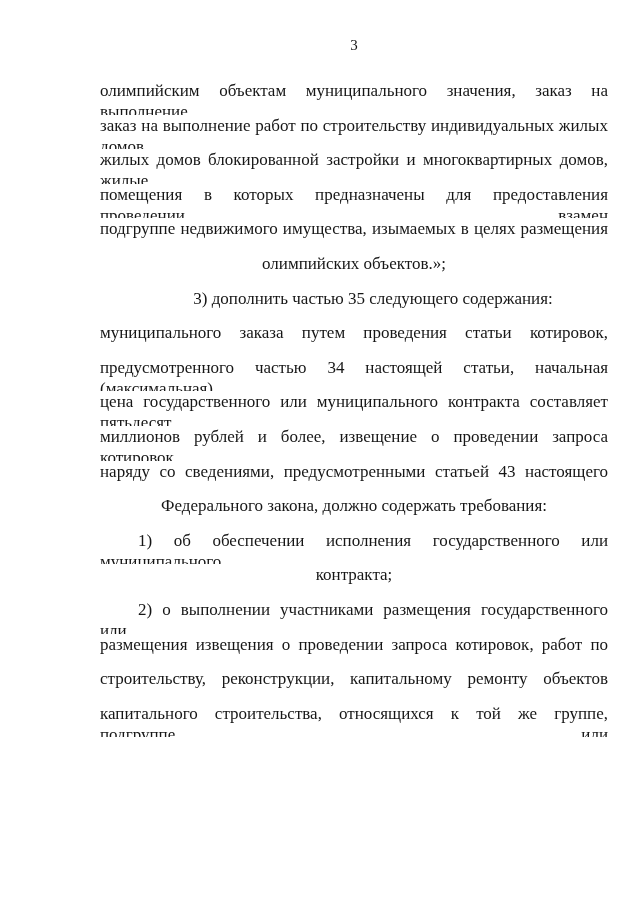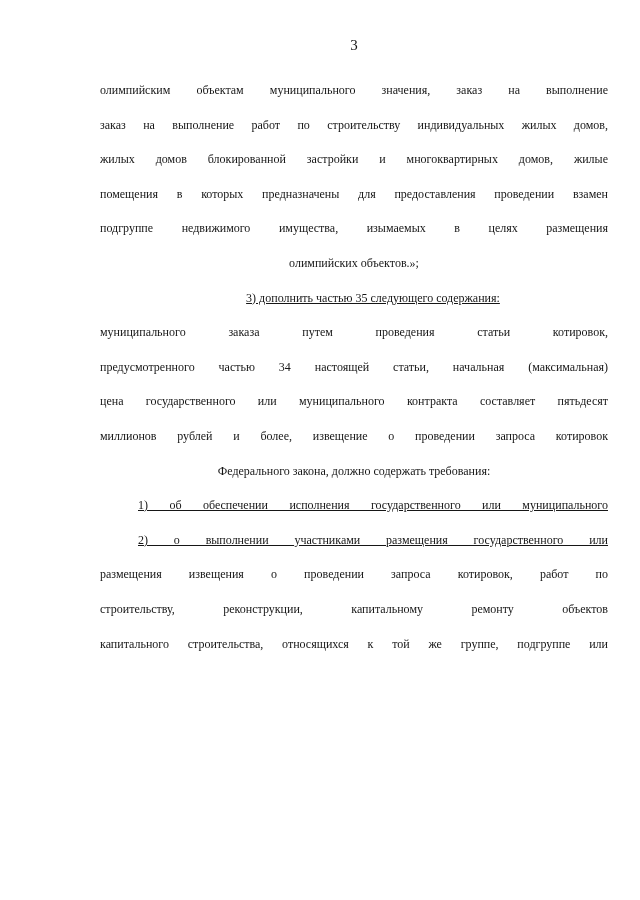--- a/index.html
+++ b/index.html
@@ -24,21 +24,21 @@
   .page-number {
     margin: 36px 32px 0 100px;
     width: 508px;
     text-align: center;
     font-size: 15px;
     line-height: 18px;
   }
   .doc-body {
     margin: 26px 32px 0 100px;
     width: 508px;
-    font-size: 12px;
+    font-size: 17px;
   }
   .line {
     height: 34.6px;
     line-height: 21px;
     overflow: hidden;
     white-space: normal;
     text-align: center;
   }
   
   .line.just {
@@ -46,40 +46,41 @@
     text-justify: inter-word;
   }
   .line.just::after {
     content: "";
     display: inline-block;
     width: 100%;
     height: 0;
   }
   .line.ind {
     text-indent: 38px;
-    text-decoration: underline;
   }
 </style>
 </head>
 <body>
 
 <div class="page">
   <div class="page-number">3</div>
   <div class="doc-body">
       <div class="line just">олимпийским объектам муниципального значения, заказ на выполнение</div>
       <div class="line just">заказ на выполнение работ по строительству индивидуальных жилых домов,</div>
       <div class="line just">жилых домов блокированной застройки и многоквартирных домов, жилые</div>
       <div class="line just">помещения в которых предназначены для предоставления проведении взамен</div>
       <div class="line just">подгруппе недвижимого имущества, изымаемых в целях размещения</div>
       <div class="line">олимпийских объектов.»;</div>
       <div class="line ind">3) дополнить частью 35 следующего содержания:</div>
       <div class="line just">муниципального заказа путем проведения статьи котировок,</div>
       <div class="line just">предусмотренного частью 34 настоящей статьи, начальная (максимальная)</div>
       <div class="line just">цена государственного или муниципального контракта составляет пятьдесят</div>
       <div class="line just">миллионов рублей и более, извещение о проведении запроса котировок</div>
+      <div class="line just">наряду со сведениями, предусмотренными статьей 43 настоящего</div>
       <div class="line">Федерального закона, должно содержать требования:</div>
       <div class="line just ind">1) об обеспечении исполнения государственного или муниципального</div>
+      <div class="line">контракта;</div>
       <div class="line just ind">2) о выполнении участниками размещения государственного или</div>
       <div class="line just">размещения извещения о проведении запроса котировок, работ по</div>
       <div class="line just">строительству, реконструкции, капитальному ремонту объектов</div>
       <div class="line just">капитального строительства, относящихся к той же группе, подгруппе или</div>
     </div>
 </div>
 
 </body></html>

